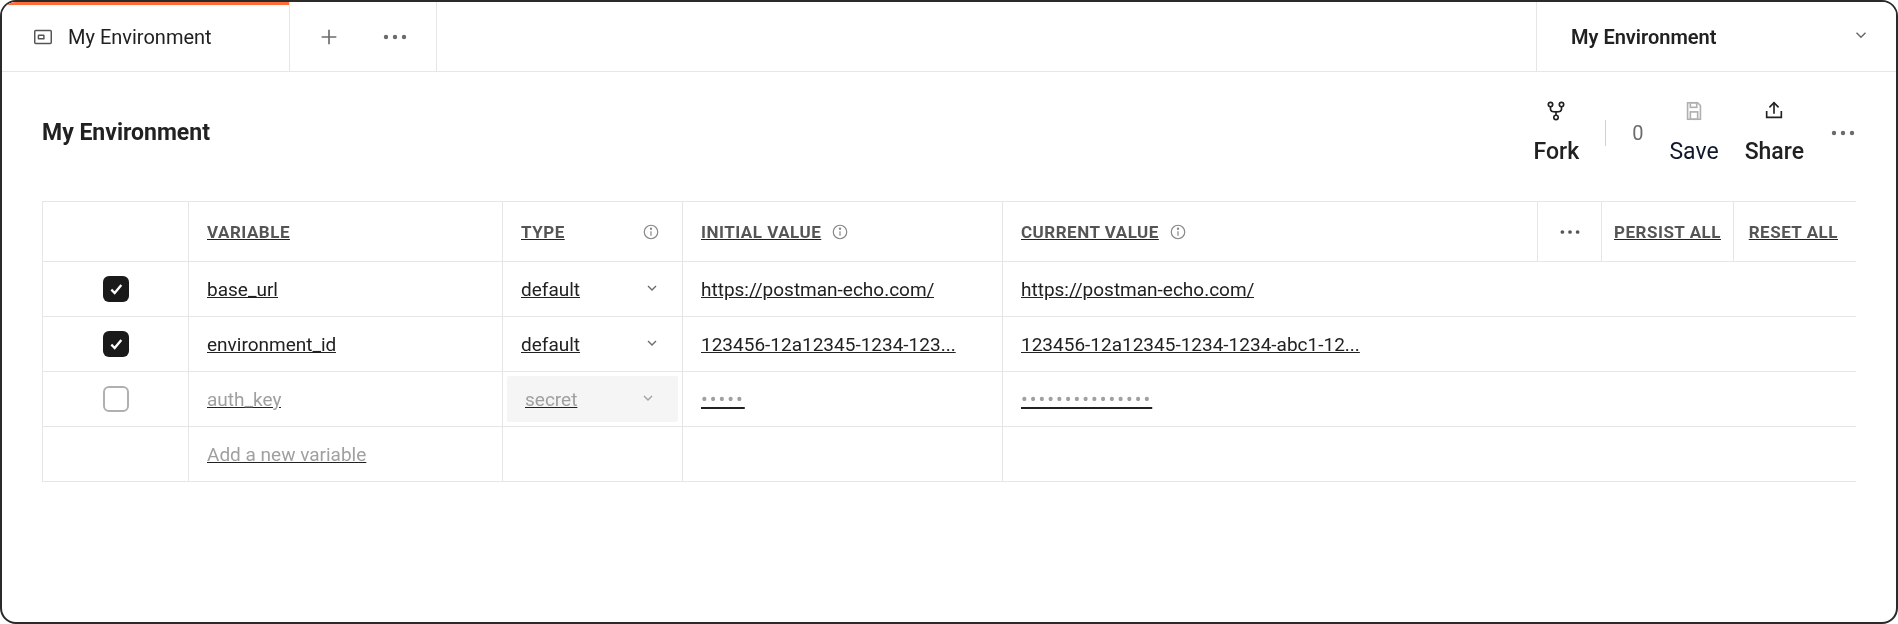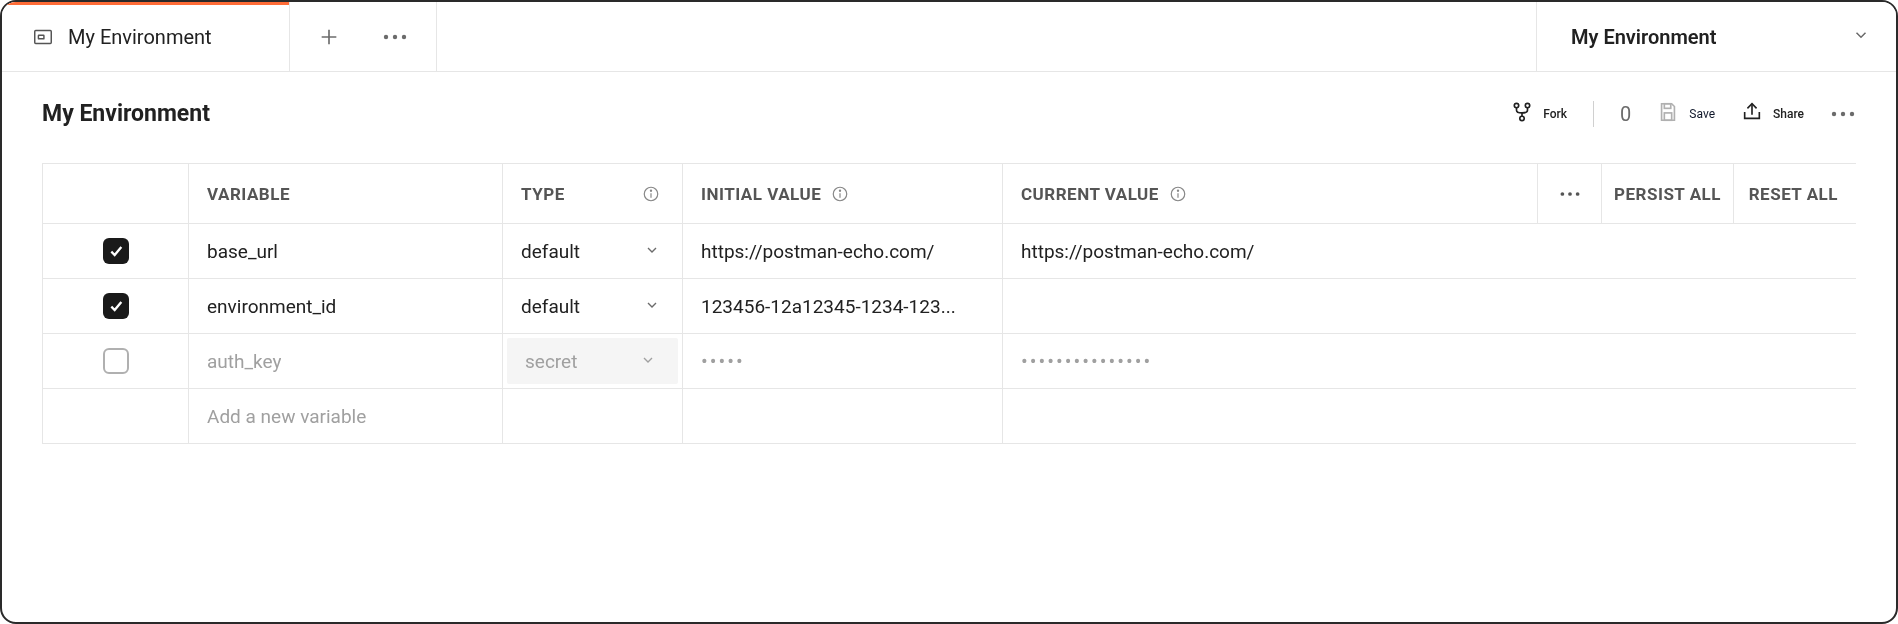--- a/index.html
+++ b/index.html
@@ -80,23 +80,24 @@
   .title { font-size: 23px; font-weight: 700; }
   .actions {
     display: flex;
     align-items: center;
     gap: 26px;
   }
   .action {
     display: flex;
     align-items: center;
     gap: 10px;
-    font-size: 12px;
+    font-size: 23px;
     color: #6b6b6b;
     cursor: pointer;
+    flex-direction: column;
   }
   .action.dark { color: #212121; font-weight: 500; }
   .divider-v { width: 1px; height: 26px; background: #d0d0d0; }
   .fork-count { color: #6b6b6b; font-size: 20px; }
 
   .filter-row { padding: 0 14px 26px 28px; display: flex; align-items: center; gap: 18px; }
   .filter-input {
     border: none; outline: none;
     font-size: 20px; color: #6b6b6b;
     width: 400px;
@@ -105,20 +106,21 @@
 
   .vars-table {
     border-top: 1px solid #e6e6e6;
     border-left: 1px solid #e6e6e6;
   }
   .vrow {
     display: flex;
     align-items: stretch;
     border-bottom: 1px solid #e6e6e6;
     min-height: 55px;
+    text-decoration: underline;
   }
   .vcell {
     display: flex;
     align-items: center;
     padding: 0 18px;
     border-right: 1px solid #e6e6e6;
     font-size: 19px;
     color: #212121;
     overflow: hidden;
     white-space: nowrap;
@@ -363,20 +365,23 @@
           <div class="type-select">
             <span>default</span>
             <span><svg width="16" height="16" viewBox="0 0 24 24" fill="none" stroke="#6b6b6b" stroke-width="2">
                   <polyline points="6 9 12 15 18 9"></polyline>
                 </svg></span>
           </div>
         </div>
         <div class="vcell init">
             <span class="ellipsis">123456-12a12345-1234-123...</span>
           </div>
+        <div class="vcell curr">
+            <span class="ellipsis">123456-12a12345-1234-1234-abc1-12...</span>
+          </div>
       </div>
 
       <div class="vrow data">
         <div class="vcell chk">
           <div class="checkbox unchecked"></div>
         </div>
         <div class="vcell var muted">
             <span class="ellipsis">auth_key</span>
           </div>
         <div class="vcell type" style="padding:0;">

